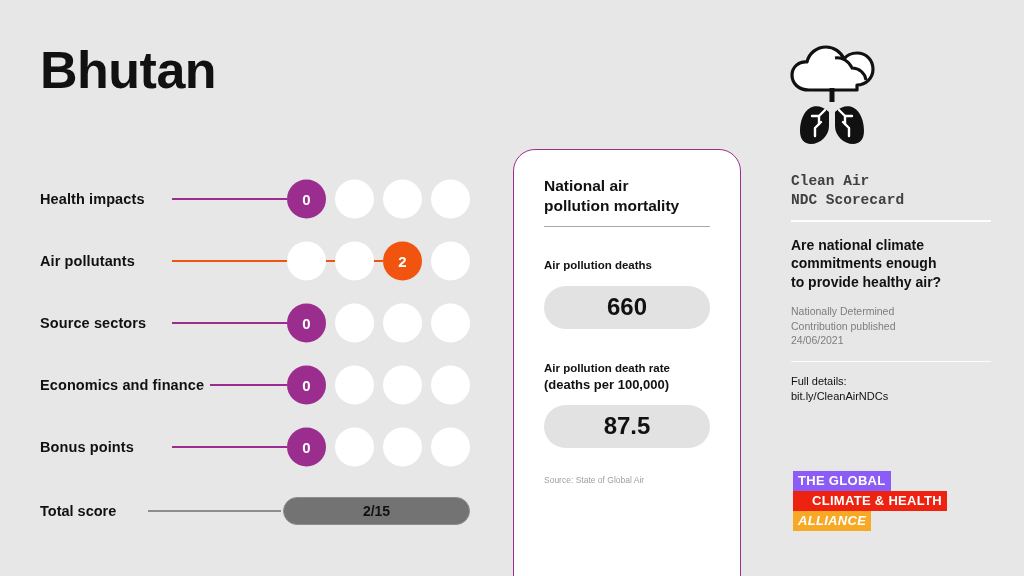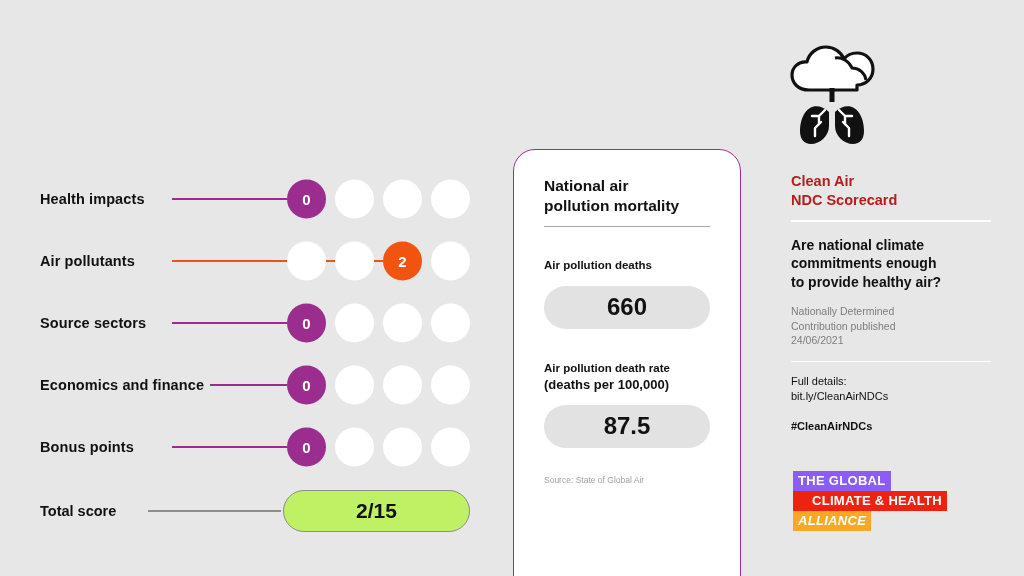--- a/index.html
+++ b/index.html
@@ -111,28 +111,28 @@
     height: 2px;
     transform: translateY(-1px);
     background: #8d8d8d;
   }
   #total-pill {
     position: absolute;
     right: 0;
     top: 50%;
     transform: translateY(-50%);
     width: 187px;
-    height: 42px;
+    height: 28px;
     border-radius: 21px;
-    background: #bef264;
+    background: #737373;
     border: 1.5px solid #8d8d8d;
     display: flex;
     align-items: center;
     justify-content: center;
-    font-size: 21px;
+    font-size: 14px;
     font-weight: 700;
     color: #111111;
     box-sizing: border-box;
   }
 
   
   #mortality-card {
     position: absolute;
     left: 513px;
     top: 149px;
@@ -199,23 +199,24 @@
   }
   #brand-icon {
     width: 86px;
     height: 104px;
     margin-left: -2px;
   }
   #brand-name {
     margin-top: 20px;
     font-size: 14.5px;
     font-weight: 700;
-    color: #b91c1c;
+    color: #404040;
     line-height: 1.29;
     white-space: pre-line;
+    font-family: Liberation Mono, monospace;
   }
   .panel-rule {
     height: 1.5px;
     background: #fdfdfd;
     width: 100%;
   }
   #rule-1 { margin-top: 11px; }
   #rule-2 { margin-top: 13px; }
   #panel-question {
     margin-top: 14px;
@@ -265,20 +266,21 @@
     line-height: 1;
     padding: 3px 5px 4px 5px;
     white-space: nowrap;
   }
 </style>
 </head>
 <body>
 
 <div id="page">
 
+  <div id="country-title">Bhutan</div>
 
   <div id="scorecard">
       <div class="score-row">
         <div class="row-label">Health impacts</div>
         <div class="row-connector" style="background: rgb(155, 45, 143); right: 183px; left: 132px;"></div>
         <div class="dots">
           <div class="dot filled" style="background: rgb(155, 45, 143);">0</div>
           <div class="dot"></div>
           <div class="dot"></div>
           <div class="dot"></div>
@@ -384,21 +386,20 @@
 
     <div id="panel-ndc-note">Nationally Determined
 Contribution published
 24/06/2021</div>
 
     <div id="rule-2" class="panel-rule"></div>
 
     <div id="panel-details">Full details:
 bit.ly/CleanAirNDCs</div>
 
-    <div id="panel-hashtag">#CleanAirNDCs</div>
   </div>
 
   <div id="alliance-logo">
       <div class="logo-line" style="background: #8b5cf6;">THE GLOBAL</div>
       <div class="logo-line" style="background: rgb(238, 34, 17); padding-left: 19px;">CLIMATE &amp; HEALTH</div>
       <div class="logo-line" style="background: rgb(247, 169, 37); font-style: italic;">ALLIANCE</div>
     </div>
 
 </div>
 

